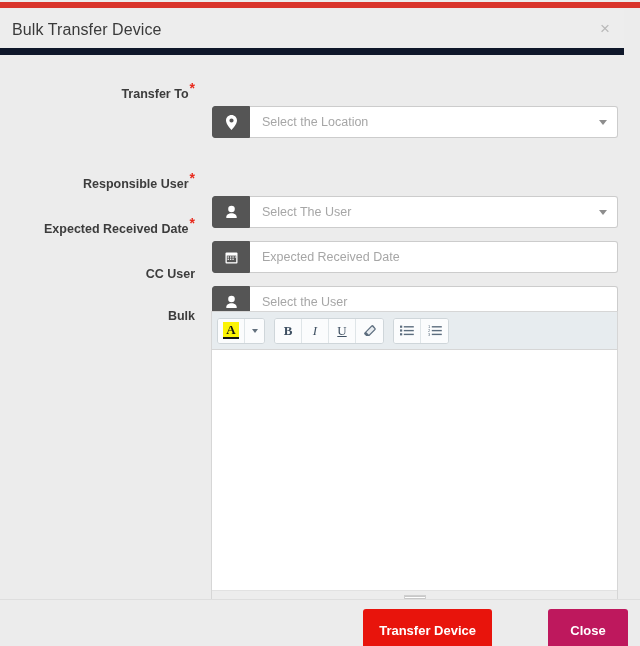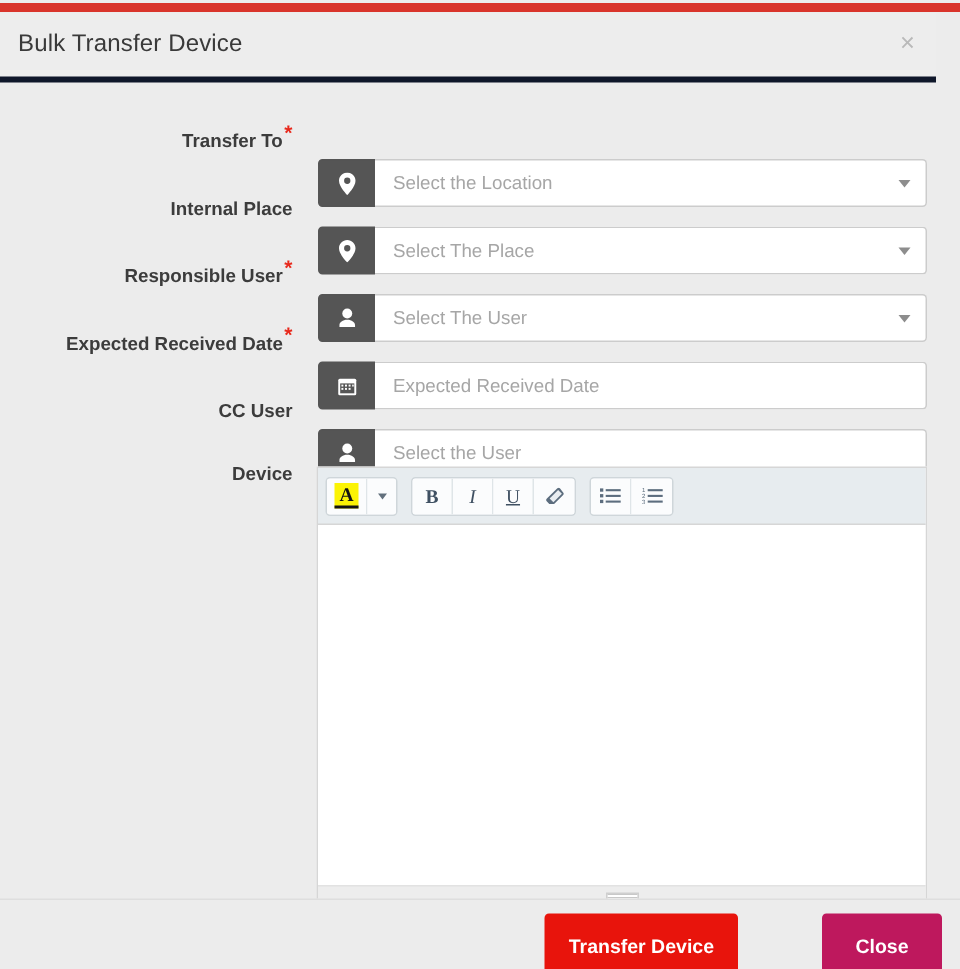--- a/index.html
+++ b/index.html
@@ -31,21 +31,21 @@
     background: #d9342b;
   }
 
   
   .modal-header {
     position: absolute;
     top: 9px; left: 0;
     width: 624px;
     height: 46px;
     background: #ededed;
-    border-bottom: 4px solid #0f172a;
+    border-bottom: 7px solid #0f172a;
     box-sizing: border-box;
   }
   .modal-title {
     position: absolute;
     left: 12px;
     top: 12px;
     font-size: 16px;
     color: #3a3a3a;
     font-weight: 400;
     letter-spacing: .1px;
@@ -331,34 +331,20 @@
       <div class="ig-addon">
         <svg width="13" height="15" viewBox="0 0 13 15">
             <path fill="#ffffff" d="M6.5 0C3.46 0 1 2.46 1 5.5c0 4.1 5.5 9.5 5.5 9.5S12 9.6 12 5.5C12 2.46 9.54 0 6.5 0zm0 7.6a2.1 2.1 0 1 1 0-4.2 2.1 2.1 0 0 1 0 4.2z"></path>
           </svg>
       </div>
       <div class="ig-field">Select the Location</div>
       <div class="caret"></div>
     </div>
   </div>
 
-  <div class="form-row" style="top:67px">
-    <div class="row-label">
-      <span>Internal Place</span>
-    </div>
-    <div class="input-group">
-      <div class="ig-addon">
-        <svg width="13" height="15" viewBox="0 0 13 15">
-            <path fill="#ffffff" d="M6.5 0C3.46 0 1 2.46 1 5.5c0 4.1 5.5 9.5 5.5 9.5S12 9.6 12 5.5C12 2.46 9.54 0 6.5 0zm0 7.6a2.1 2.1 0 1 1 0-4.2 2.1 2.1 0 0 1 0 4.2z"></path>
-          </svg>
-      </div>
-      <div class="ig-field">Select The Place</div>
-      <div class="caret"></div>
-    </div>
-  </div>
 
   <div class="form-row" style="top:157px">
     <div class="row-label">
       <span>Expected Received Date</span><span class="req">*</span>
     </div>
     <div class="input-group">
       <div class="ig-addon">
         <svg width="13" height="13" viewBox="0 0 13 13">
             <rect fill="#ffffff" x="0.5" y="1.5" width="12" height="11" rx="1"></rect>
             <rect fill="#555555" x="1.8" y="4.6" width="9.4" height="6.6"></rect>
@@ -399,21 +385,21 @@
       <div class="ig-addon">
         <svg width="13" height="14" viewBox="0 0 13 14">
             <circle fill="#ffffff" cx="6.5" cy="4" r="3.3"></circle>
             <path fill="#ffffff" d="M6.5 8.2c-3 0-5.2 1.7-5.2 3.6V13h10.4v-1.2c0-1.9-2.2-3.6-5.2-3.6z"></path>
           </svg>
       </div>
       <div class="ig-field">Select the User</div>
     </div>
   </div>
 
-  <div class="notes-label">Device</div>
+  <div class="notes-label">Bulk</div>
 
   <div class="editor">
     <div class="editor-toolbar">
 
       <div class="tb-group">
         <div class="tb-btn">
           <span class="hl-a">A</span>
         </div>
         <div class="tb-btn narrow">
           <span class="tb-caret"></span>

